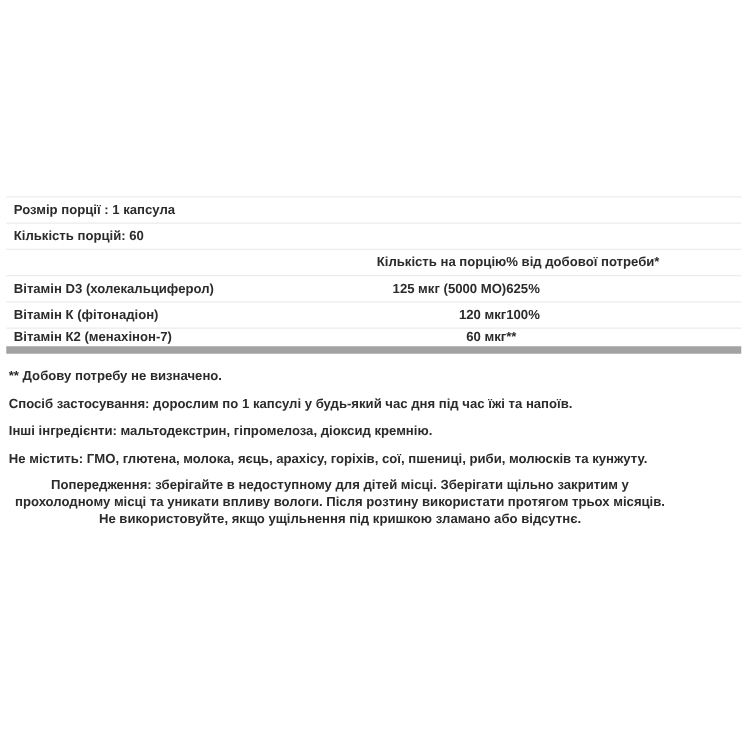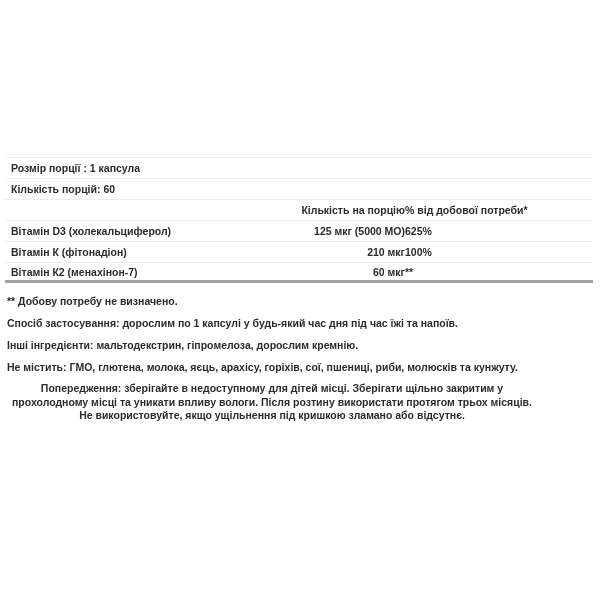--- a/index.html
+++ b/index.html
@@ -24,21 +24,21 @@
     .row {
       display: flex;
       height: 21px;
       align-items: center;
       border-top: 1px solid #ececec;
       box-sizing: border-box;
       font-size: 10.5px;
       font-weight: bold;
     }
     .row.last {
-      border-bottom: 3px solid #a3a3a3;
+      border-bottom: 6px solid #a3a3a3;
     }
     .cell {
       white-space: nowrap;
     }
     .c1 { width: 246px; padding-left: 6px; box-sizing: border-box; }
     .c2 { width: 154px; text-align: right; }
     .c3 { flex: 1; }
     .full { padding-left: 6px; text-align: right; }
     .notes {
       position: absolute;
@@ -74,29 +74,29 @@
     <span class="cell c2">Кількість на порцію</span>
     <span class="cell c3">% від добової потреби*</span>
   </div>
   <div class="row">
     <span class="cell c1">Вітамін D3 (холекальциферол)</span>
     <span class="cell c2">125 мкг (5000 МО)</span>
     <span class="cell c3">625%</span>
   </div>
   <div class="row">
     <span class="cell c1">Вітамін К (фітонадіон)</span>
-    <span class="cell c2">210 мкг</span>
+    <span class="cell c2">120 мкг</span>
     <span class="cell c3">100%</span>
   </div>
   <div class="row last">
     <span class="cell c1">Вітамін К2 (менахінон-7)</span>
     <span class="cell c2">60 мкг</span>
     <span class="cell c3">**</span>
   </div>
 </div>
 
 <div class="notes">
   <div class="note">** Добову потребу не визначено.</div>
   <div class="note">Спосіб застосування: дорослим по 1 капсулі у будь-який час дня під час їжі та напоїв.</div>
-  <div class="note">Інші інгредієнти: мальтодекстрин, гіпромелоза, дорослим кремнію.</div>
+  <div class="note">Інші інгредієнти: мальтодекстрин, гіпромелоза, діоксид кремнію.</div>
   <div class="note">Не містить: ГМО, глютена,  молока, яєць, арахісу, горіхів, сої, пшениці, риби, молюсків та кунжуту.</div>
   <div class="warning">Попередження: зберігайте  в недоступному для дітей місці.  Зберігати щільно закритим у прохолодному місці та уникати впливу вологи. Після розтину використати протягом трьох місяців.  Не використовуйте, якщо ущільнення під кришкою зламано або відсутнє.</div>
 </div>
 
 </body></html>

